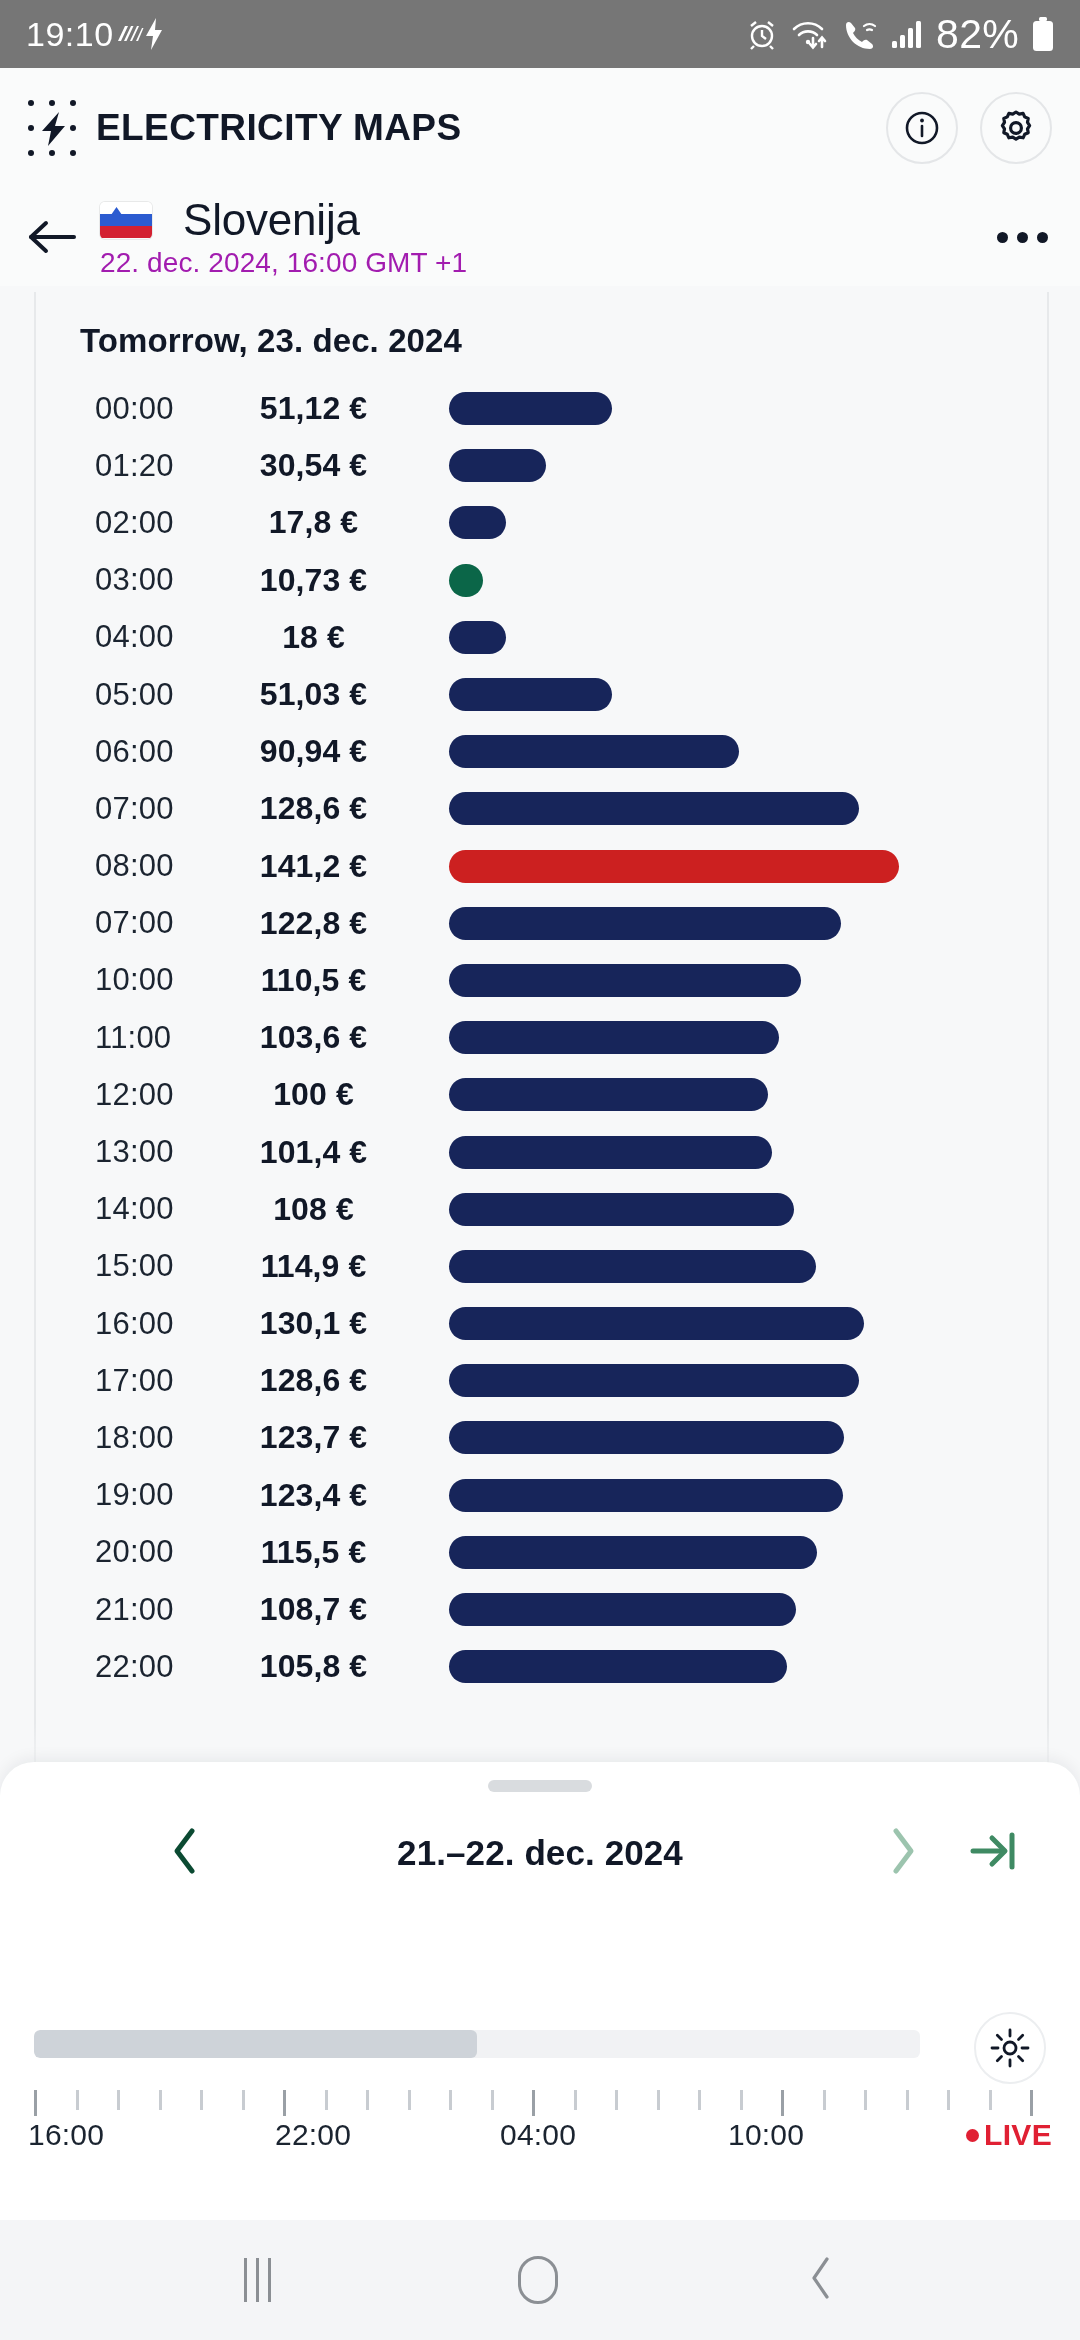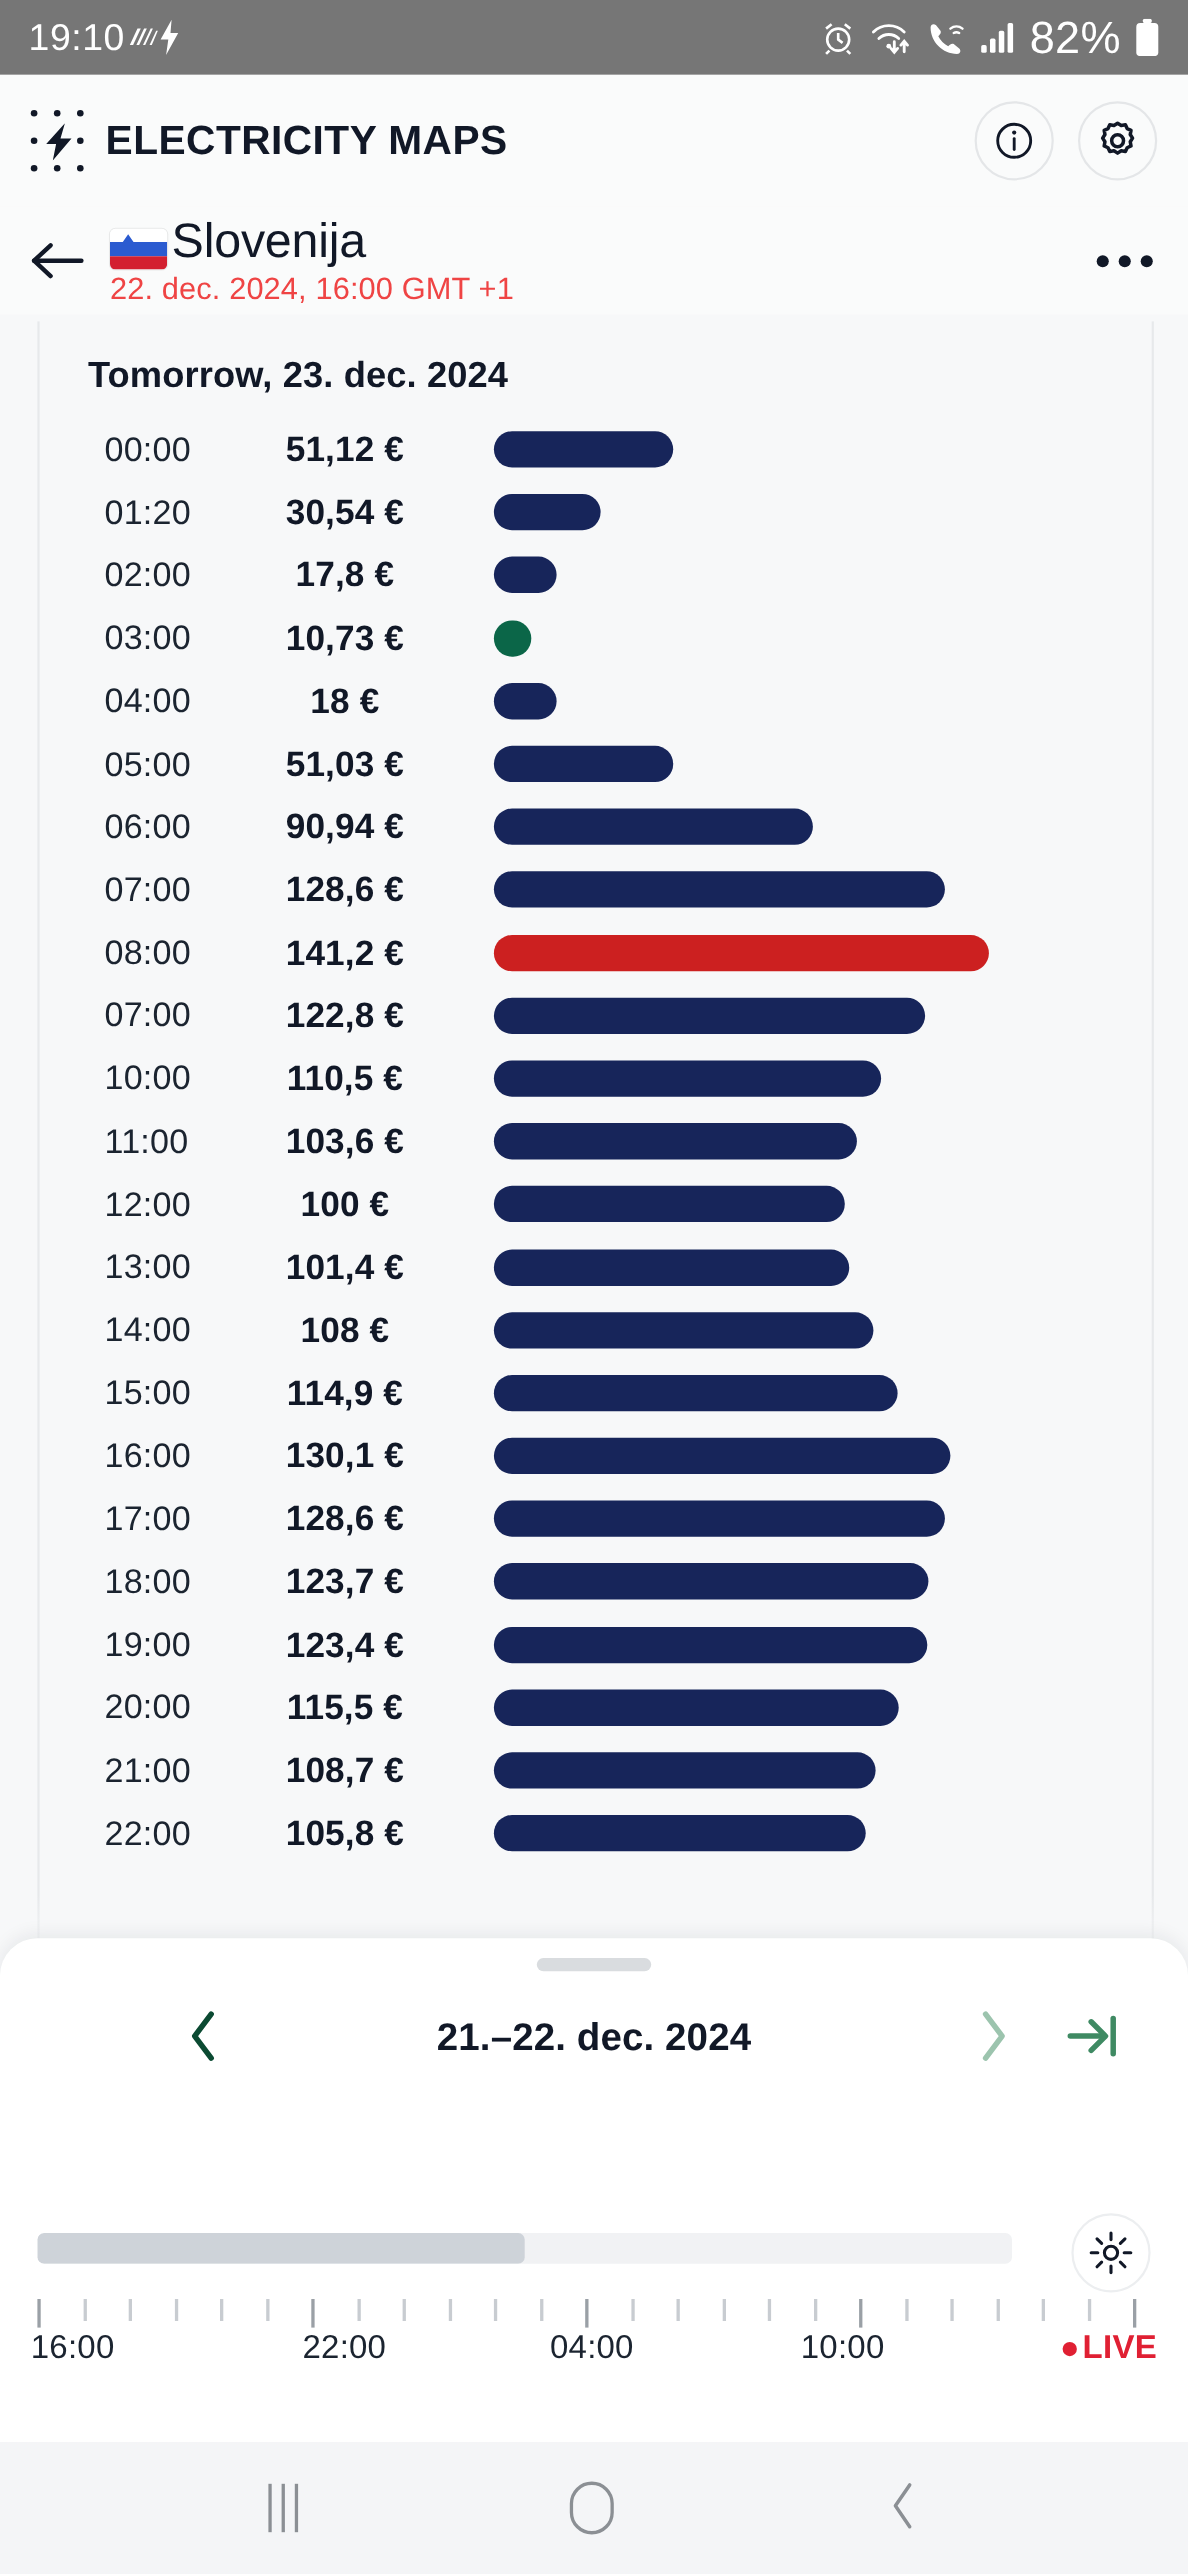--- a/index.html
+++ b/index.html
@@ -45,35 +45,35 @@
     display: flex; align-items: center; justify-content: center;
   }
 
   
   .zonebar {
     position: absolute; top: 188px; left: 0; width: 1080px; height: 98px;
     display: flex; align-items: center; padding: 0 26px; background: #fafbfb;
   }
   .back-arrow { width: 64px; display: flex; align-items: center; justify-content: flex-start; }
   .zone-text { margin-left: 10px; }
-  .zone-title { display: flex; align-items: flex-end; gap: 4px; }
+  .zone-title { display: flex; align-items: center; gap: 31px; }
   .flag {
     width: 52px; height: 37px; border-radius: 5px; overflow: hidden;
     display: flex; flex-direction: column; box-shadow: 0 0 0 1px rgba(0,0,0,.07);
     position: relative; flex: none;
   }
   .flag .s { flex: 1 1 33.33%; }
   .flag .w { background: #ffffff; }
   .flag .b { background: #2b5bd0; }
   .flag .r { background: #d32030; }
   .flag .crest {
     position: absolute; left: 9px; top: 4px; width: 15px; height: 17px;
   }
   .zone-name { font-size: 44px; font-weight: 400; color: #111827; letter-spacing: -.2px; }
-  .zone-date { font-size: 28px; color: #ef4444; margin-top: 2px; letter-spacing: .1px; }
+  .zone-date { font-size: 28px; color: #a21caf; margin-top: 2px; letter-spacing: .1px; }
   .kebab { margin-left: auto; display: flex; gap: 9px; align-items: center; padding-right: 6px; }
   .kebab i { width: 11px; height: 11px; border-radius: 50%; background: #111827; display: block; }
 
   
   .pricepanel {
     position: absolute; top: 292px; left: 0; width: 1080px; height: 1490px;
     background: #f7f8f9; overflow: hidden;
   }
   .rail-left { position: absolute; left: 34px; top: 0; width: 2px; height: 1490px; background: #e7e9eb; }
   .rail-right { position: absolute; left: 1047px; top: 0; width: 2px; height: 1490px; background: #e7e9eb; }

